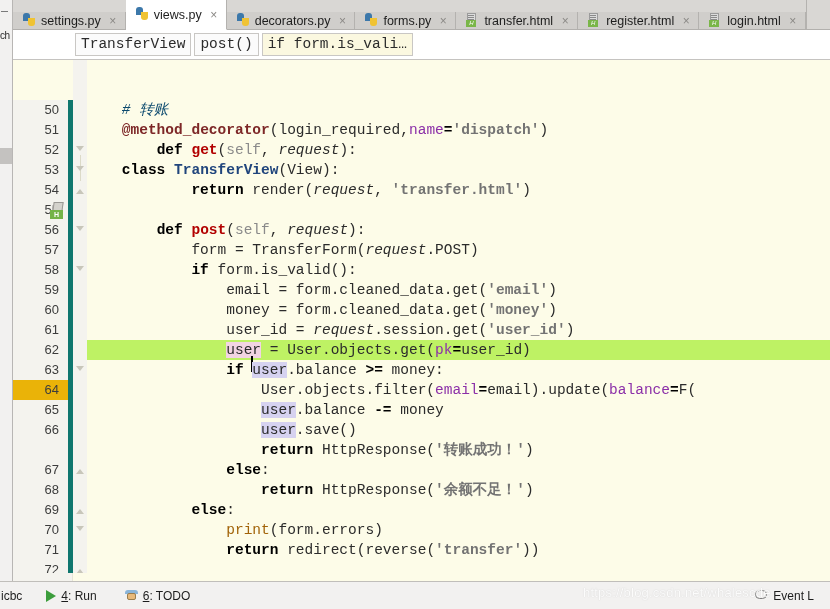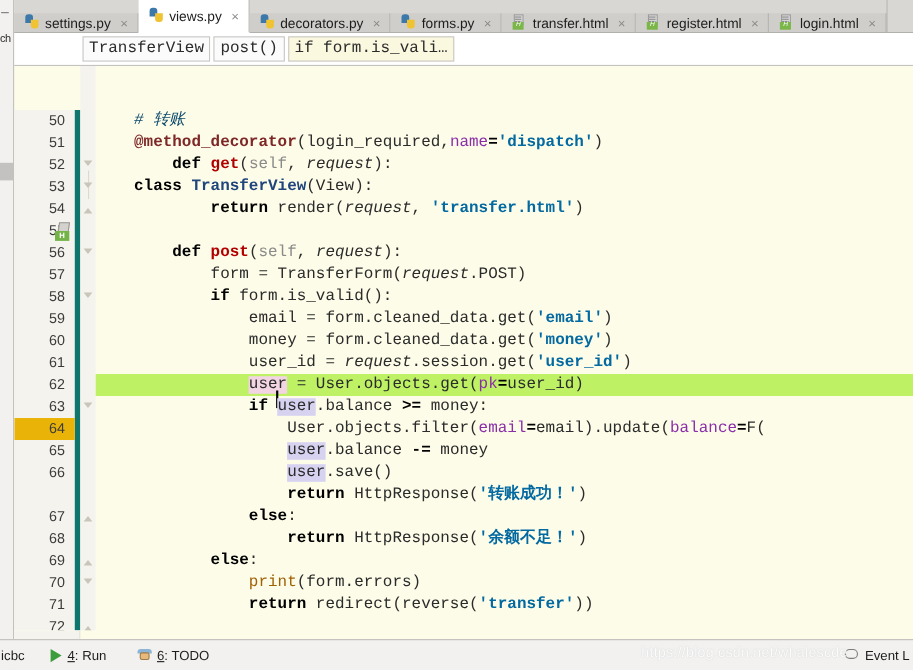--- a/index.html
+++ b/index.html
@@ -156,21 +156,21 @@
   .caret::after {
     content: ""; position: absolute;
     left: -1px; top: 2px; width: 2px; height: 16px;
     background: #000;
   }
 
   
   .kw   { color: #000000; font-weight: bold; }
   .cls  { color: #20457c; font-weight: bold; }
   .dec  { color: #7d2727; font-weight: bold; }
-  .str  { color: #0369a1; font-weight: bold; }
+  .str  { color: #737373; font-weight: bold; }
   .cmt  { color: #0c4a6e; font-style: italic; }
   .parm { color: #8b2fa8; }
   .self { color: #8a8a8a; }
   .ital { font-style: italic; }
   .fn   { color: #b20000; font-weight: bold; }
   .fnb  { color: #a16207; }
   .hlw  { background: #f2d4e2; }
   .hlr  { background: #d6d2f0; }
 
   
@@ -218,21 +218,21 @@
   }
   .sb-item {
     display: flex; align-items: center;
     font-size: 12px; color: #1d1d1d;
     height: 28px;
   }
   .sb-left { padding-left: 1px; }
   .sb-run { margin-left: 24px; }
   .sb-todo { margin-left: 28px; }
   .sb-spacer { flex: 1; }
-  .sb-event { padding-right: 3px; }
+  .sb-event { padding-right: 16px; }
   .underlined { text-decoration: underline; }
   .play-ic {
     width: 0; height: 0; margin-right: 5px;
     border-top: 6px solid transparent;
     border-bottom: 6px solid transparent;
     border-left: 10px solid #3c9d3c;
   }
   .todo-ic {
     width: 13px; height: 13px; margin-right: 5px; position: relative;
   }

